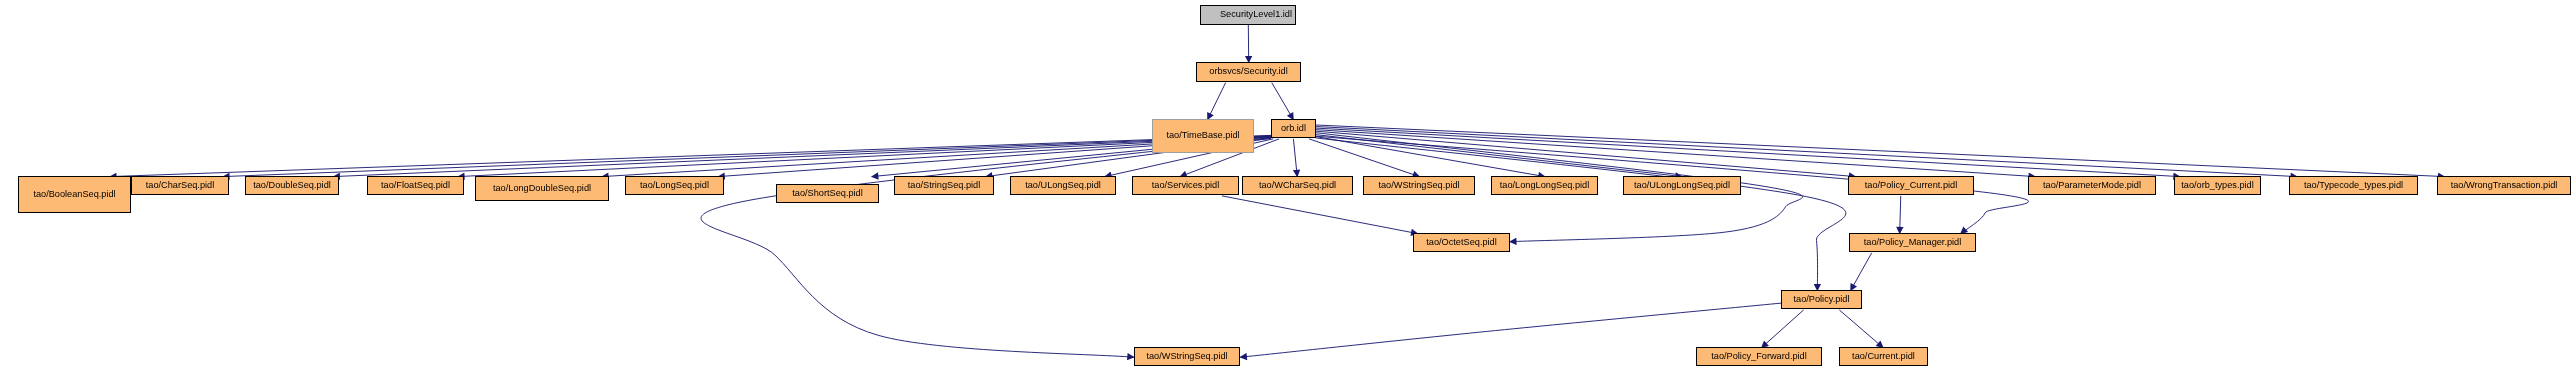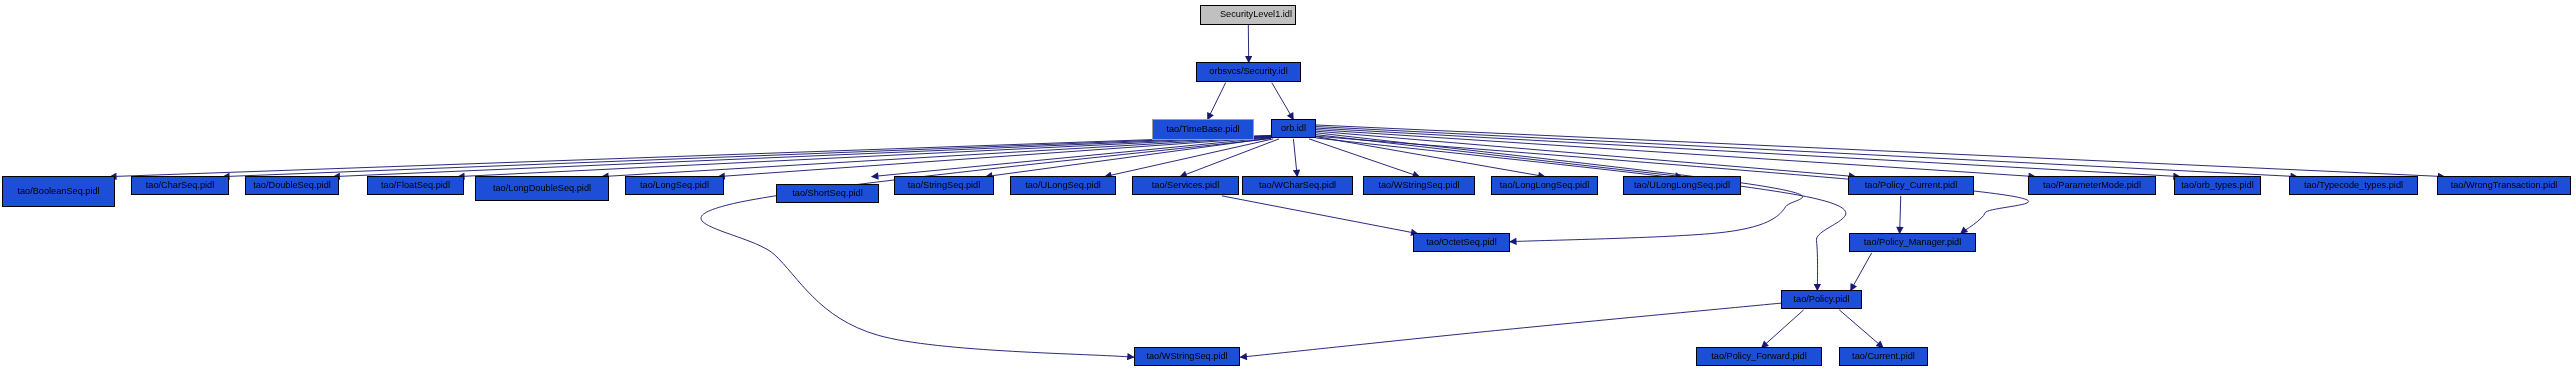--- a/index.html
+++ b/index.html
@@ -3,21 +3,21 @@
 <meta charset="utf-8">
 <style>
   html,body{margin:0;padding:0;}
   body{
     width:2576px;height:374px;position:relative;background:#ffffff;
     font-family:"Liberation Sans","DejaVu Sans",sans-serif;overflow:hidden;
   }
   #edge-layer{position:absolute;left:0;top:0;z-index:1;}
   .node{
     position:absolute;box-sizing:border-box;z-index:2;
-    border:0.8px solid #000;background:#1d4ed8;color:#000;
+    border:0.8px solid #000;background:#fdba74;color:#000;
     display:flex;align-items:center;justify-content:center;
     font-size:9.2px;line-height:1;white-space:nowrap;cursor:pointer;
   }
   .node--root{background:#c0c0c0;padding-left:16px;}
   .node--muted{border-color:#9e9e9e;}
 </style>
 </head>
 <body>
 
 <svg id="edge-layer" width="2576" height="374" viewBox="0 0 3344 485">
@@ -55,24 +55,24 @@
     <path d="M1586.18,254 L1840.3,303" fill="none" stroke="#191970" stroke-width="1.2" marker-end="url(#arrowhead)"></path>
     <path d="M2467.46,254 L2466,303" fill="none" stroke="#191970" stroke-width="1.2" marker-end="url(#arrowhead)"></path>
     <path d="M2429.7,328 L2402.3,377" fill="none" stroke="#191970" stroke-width="1.2" marker-end="url(#arrowhead)"></path>
     <path d="M2312,393.25 C2248.3333333333335,399.375 2047,418.2916666666667 1930,430 C1813,441.7083333333333 1663.3333333333333,457.9166666666667 1610,463.5" fill="none" stroke="#191970" stroke-width="1.2" marker-end="url(#arrowhead)"></path>
     <path d="M2341.4,402 L2286.76,451" fill="none" stroke="#191970" stroke-width="1.2" marker-end="url(#arrowhead)"></path>
     <path d="M2387.6,402 L2444.5,451" fill="none" stroke="#191970" stroke-width="1.2" marker-end="url(#arrowhead)"></path>
   </svg>
 
 <div class="node node--root" style="left:1200px;top:4.6px;width:96px;height:20px">SecurityLevel1.idl</div>
 <div class="node" style="left:1196px;top:62px;width:105px;height:20px">orbsvcs/Security.idl</div>
-<div class="node node--muted" style="left:1152px;top:119px;width:102px;height:21px">tao/TimeBase.pidl</div>
+<div class="node node--muted" style="left:1152px;top:119px;width:102px;height:34px">tao/TimeBase.pidl</div>
 <div class="node" style="left:1271px;top:119px;width:45px;height:19px">orb.idl</div>
 
-<div class="node" style="left:2px;top:176px;width:113px;height:31px">tao/BooleanSeq.pidl</div>
+<div class="node" style="left:18px;top:176px;width:113px;height:37px">tao/BooleanSeq.pidl</div>
 <div class="node" style="left:131px;top:176px;width:98px;height:19px">tao/CharSeq.pidl</div>
 <div class="node" style="left:245px;top:176px;width:94px;height:19px">tao/DoubleSeq.pidl</div>
 <div class="node" style="left:367px;top:176px;width:97px;height:19px">tao/FloatSeq.pidl</div>
 <div class="node" style="left:475px;top:176px;width:134px;height:25px">tao/LongDoubleSeq.pidl</div>
 <div class="node" style="left:625px;top:176px;width:99px;height:19px">tao/LongSeq.pidl</div>
 <div class="node" style="left:776px;top:184px;width:103px;height:19px">tao/ShortSeq.pidl</div>
 <div class="node" style="left:894px;top:176px;width:100px;height:19px">tao/StringSeq.pidl</div>
 <div class="node" style="left:1010px;top:176px;width:106px;height:19px">tao/ULongSeq.pidl</div>
 <div class="node" style="left:1132px;top:176px;width:107px;height:19px">tao/Services.pidl</div>
 <div class="node" style="left:1242px;top:176px;width:111px;height:19px">tao/WCharSeq.pidl</div>

